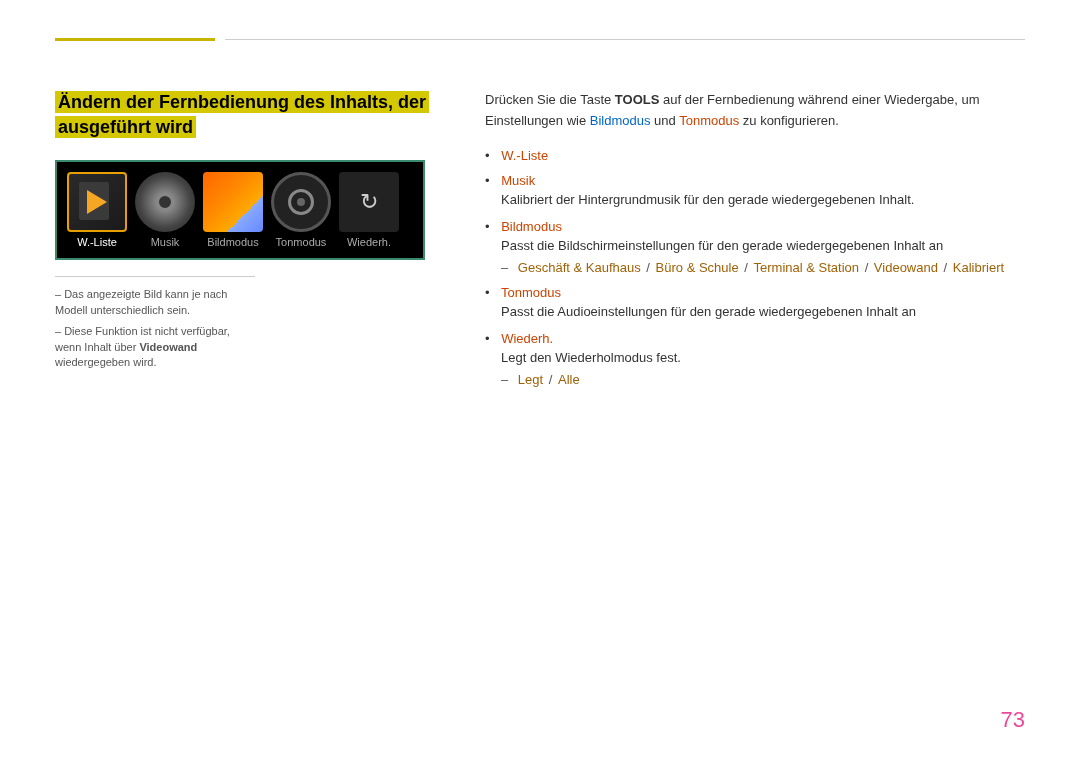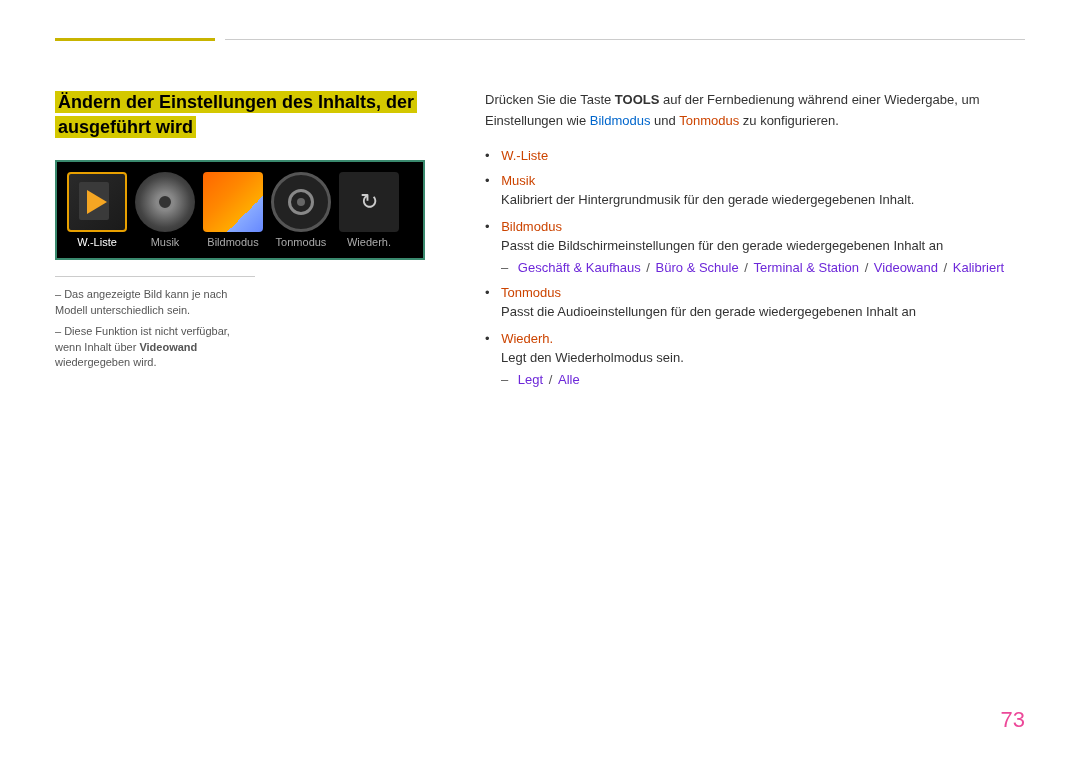--- a/index.html
+++ b/index.html
@@ -276,21 +276,21 @@
       font-size: 13px;
       color: #555;
     }
 
     .sub-options::before {
       content: '–';
       margin-right: 6px;
     }
 
     .sub-link {
-      color: #6d28d9;
+      color: #a16207;
       text-decoration: none;
     }
 
     .separator {
       color: #555;
       margin: 0 2px;
     }
 
     
     .page-number {
@@ -318,21 +318,21 @@
   <div class="top-lines">
     <div class="top-line-yellow"></div>
     <div class="top-line-gray"></div>
   </div>
 
   <div class="content-area">
 
     <div class="left-column">
 
       <div class="section-title-wrapper">
-        <span class="section-title">Ändern der Einstellungen des Inhalts, der</span><br>
+        <span class="section-title">Ändern der Fernbedienung des Inhalts, der</span><br>
         <span class="section-title">ausgeführt wird</span>
       </div>
 
       <div class="screenshot-box">
 
         <div class="menu-item">
           <div class="menu-icon menu-icon-wliste active">
             <div class="play-triangle"></div>
           </div>
           <span class="menu-label active">W.-Liste</span>
@@ -397,21 +397,21 @@
           </div>
         </li>
 
         <li class="bullet-item">
           <span class="bullet-title">Tonmodus</span>
           <div class="bullet-desc">Passt die Audioeinstellungen für den gerade wiedergegebenen Inhalt an</div>
         </li>
 
         <li class="bullet-item">
           <span class="bullet-title">Wiederh.</span>
-          <div class="bullet-desc">Legt den Wiederholmodus sein.</div>
+          <div class="bullet-desc">Legt den Wiederholmodus fest.</div>
           <div class="sub-options">
             <a class="sub-link">Legt</a><span class="separator"> / </span><a class="sub-link">Alle</a>
           </div>
         </li>
 
       </ul>
 
     </div>
 
   </div>

